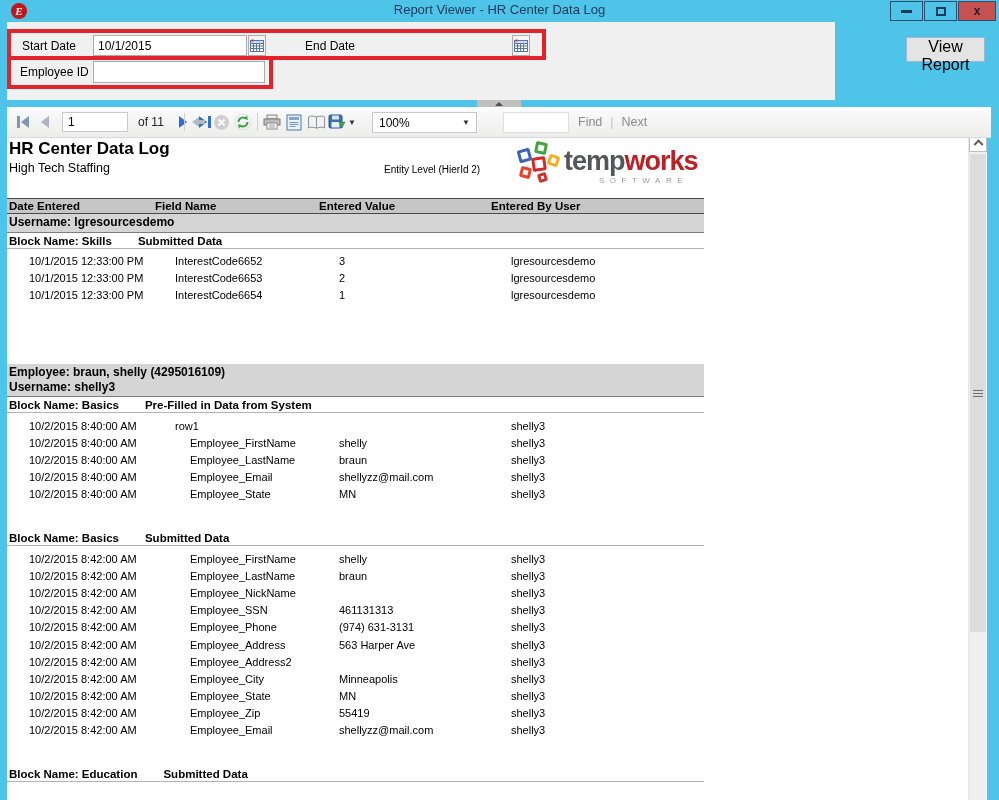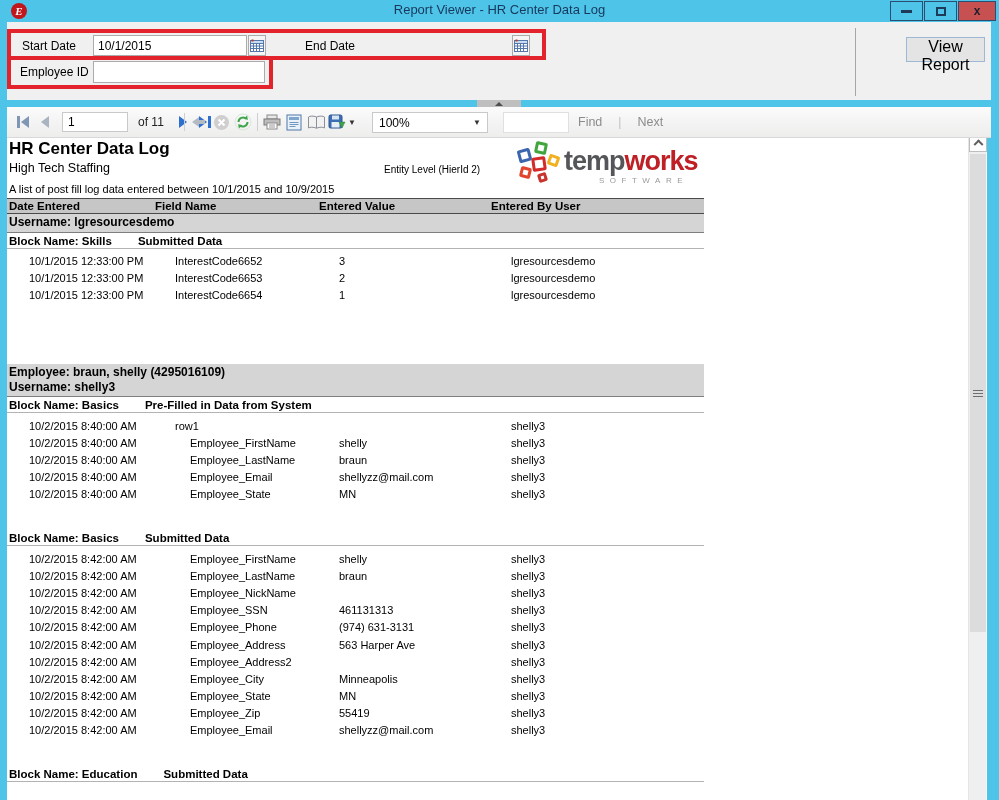--- a/index.html
+++ b/index.html
@@ -14,21 +14,21 @@
   .title-text { position:absolute; left:0; right:0; top:2px; text-align:center; font-size:13px; color:#17375D; }
   .win-controls { position:absolute; right:3px; top:1px; display:flex; }
   .win-btn { width:33px; height:20px; border:1px solid #2B4D6F; margin-left:1px;
              display:flex; align-items:center; justify-content:center; cursor:default; }
   .win-btn.close { background:#C75050; width:38px; }
   .glyph-min { width:11px; height:3px; background:#1E3C5A; }
   .glyph-max { width:10px; height:9px; border:2px solid #1E3C5A; background:transparent; }
   .glyph-close { color:#1E1E2E; font-weight:bold; font-size:12px; line-height:12px; }
 
   
-  .params { position:absolute; top:22px; left:7px; width:984px; height:78px; background:#F0F0F0; }
+  .params { position:absolute; top:22px; left:7px; width:828px; height:78px; background:#F0F0F0; }
   .param-label { position:absolute; font-size:12px; color:#000; }
   .param-input { position:absolute; height:21px; border:1px solid #ABABAB; background:#fff;
                  font-size:12px; font-family:"Liberation Sans",sans-serif; padding:0 4px; }
   .cal-btn { position:absolute; width:18px; height:21px; background:#F5F5F5; border:1px solid #ABABAB;
              display:flex; align-items:center; justify-content:center; cursor:pointer; }
   .divider-v { position:absolute; left:848px; top:6px; height:68px; border-left:1px solid #A6A6A6; }
   .view-report { position:absolute; left:899px; top:15px; width:79px; height:25px; background:#E4E4E4;
                  border:1px solid #9DB8D4; font-size:16px; font-family:"Liberation Sans",sans-serif; cursor:pointer; }
   .anno { position:absolute; border:4px solid var(--anno,#E3232B); pointer-events:none; }
   .anno1 { left:0; top:7px; width:539px; height:31px; }
@@ -42,26 +42,26 @@
 
   
   .toolbar { position:absolute; top:107px; left:7px; width:984px; height:31px;
              background:linear-gradient(#FBFBFB,#EDEDEC); border-bottom:1px solid #D9D9D9; }
   .tb { position:absolute; top:0; height:30px; display:flex; align-items:center; }
   .tb-btn { display:flex; align-items:center; justify-content:center; width:22px; height:24px; cursor:pointer; }
   .tb-sep { width:1px; height:18px; background:#CFCFCF; margin:0 3px; }
   .page-box { width:66px; height:20px; border:1px solid #C9C9C9; background:#fff; font-size:12px;
               padding:0 5px; font-family:"Liberation Sans",sans-serif; }
   .of-label { font-size:12px; color:#222; margin:0 8px 0 10px; }
-  .zoom-box { position:absolute; left:365px; top:5px; width:116px; height:21px; border:1px solid #C9C9C9;
+  .zoom-box { position:absolute; left:365px; top:5px; width:105px; height:21px; border:1px solid #C9C9C9;
               background:#fff; font-size:12px; display:flex; align-items:center; padding:0 6px; cursor:pointer; }
   .zoom-box .caret { margin-left:auto; font-size:8px; color:#333; }
   .find-input { position:absolute; left:496px; top:5px; width:66px; height:21px; border:1px solid #E0E0E0;
                 background:#fff; font-size:12px; padding:0 4px; font-family:"Liberation Sans",sans-serif; }
-  .find-links { position:absolute; left:571px; top:0; height:30px; display:flex; align-items:center; gap:16px; }
+  .find-links { position:absolute; left:571px; top:0; height:30px; display:flex; align-items:center; gap:8px; }
   .link { font-size:12.5px; color:#8C8C8C; cursor:pointer; }
   .link-sep { color:#C0C0C0; font-size:12px; }
 
   
   .viewport { position:absolute; top:138px; left:7px; width:980px; height:662px; background:#fff; overflow:hidden; }
   .rpt-title { position:absolute; left:2px; top:1px; font-size:17px; font-weight:bold; color:#000; }
   .rpt-sub { position:absolute; left:2px; top:23px; font-size:12.5px; color:#000; }
   .rpt-entity { position:absolute; left:377px; top:26px; font-size:10px; color:#000; }
   .rpt-desc { position:absolute; left:2px; top:45px; font-size:11px; color:#000; }
 
@@ -246,21 +246,20 @@
       <span class="link">Find</span>
       <span class="link-sep">|</span>
       <span class="link">Next</span>
     </div>
   </div>
 
   <div class="viewport">
     <div class="rpt-title">HR Center Data Log</div>
     <div class="rpt-sub">High Tech Staffing</div>
     <div class="rpt-entity">Entity Level (HierId 2)</div>
-    <div class="rpt-desc">A list of post fill log data entered between 10/1/2015 and 10/9/2015</div>
 
     <div class="logo">
       <span class="sq" style="left:16px; top:9px;  width:13px; height:13px; border:3px solid #3A66AE; transform:rotate(-15deg);"></span>
       <span class="sq" style="left:33px; top:2px;  width:12px; height:12px; border:3px solid #41A63D; transform:rotate(12deg);"></span>
       <span class="sq" style="left:30px; top:17px; width:14px; height:14px; border:3px solid #D22B2B; transform:rotate(-8deg);"></span>
       <span class="sq" style="left:46px; top:15px; width:11px; height:11px; border:3px solid #F0B01F; transform:rotate(20deg);"></span>
       <span class="sq" style="left:18px; top:27px; width:11px; height:11px; border:3px solid #E2442C; transform:rotate(14deg);"></span>
       <span class="sq" style="left:36px; top:33px; width:9px;  height:9px;  border:3px solid #C9332D; transform:rotate(-18deg);"></span>
       <div class="logo-text"><span class="t1">temp</span><span class="t2">works</span></div>
       <div class="logo-soft">SOFTWARE</div>

